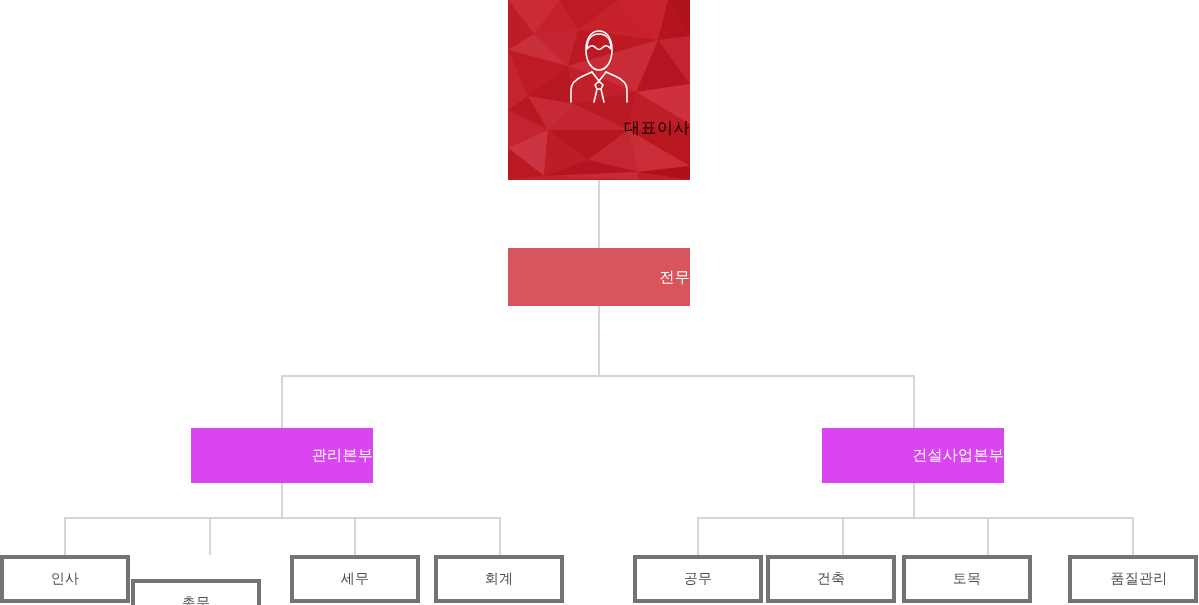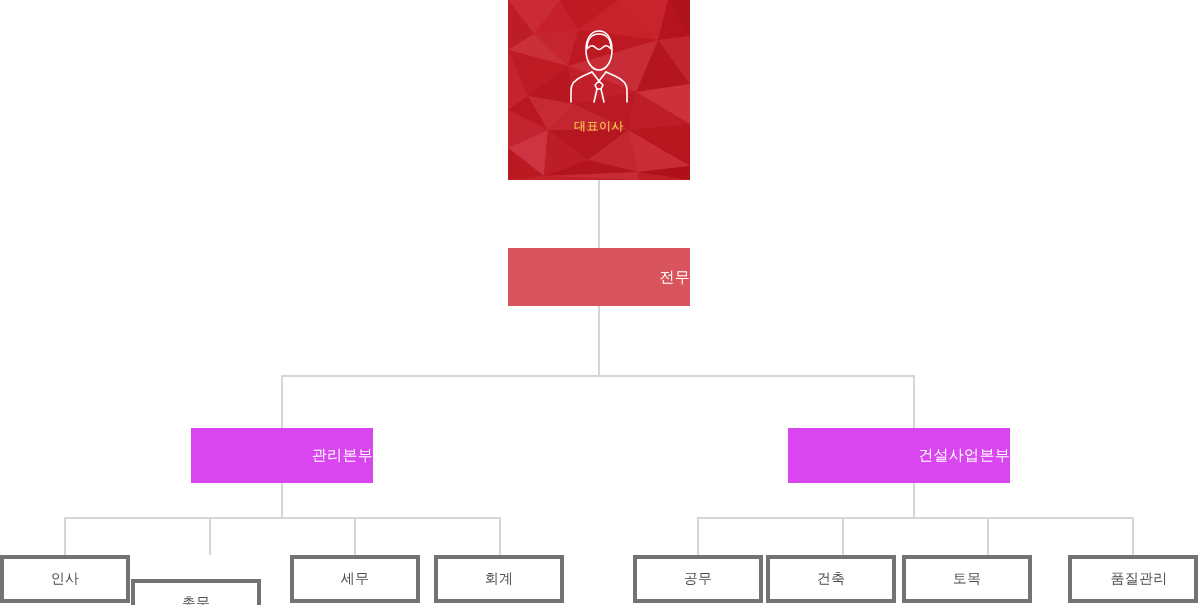--- a/index.html
+++ b/index.html
@@ -50,23 +50,23 @@
     top: 28px;
     transform: translateX(-50%);
     width: 66px;
     height: 76px;
   }
   .node-ceo .ceo-label {
     position: absolute;
     left: 0;
     right: 0;
     top: 118px;
-    text-align: center;
-    color: #fde047;
-    font-size: 12px;
+    text-align: right;
+    color: #000000;
+    font-size: 16px;
     letter-spacing: 0.5px;
     font-weight: 400;
   }
 
   
   .node-fill {
     position: absolute;
     display: flex;
     align-items: center;
     justify-content: flex-end;
@@ -81,21 +81,21 @@
     height: 58px;
     background: #d9555e;
   }
   .node-div {
     top: 428px;
     width: 182px;
     height: 55px;
     background: #d946ef;
   }
   .node-div-left  { left: 191px; }
-  .node-div-right { left: 788px; padding-left: 40px; }
+  .node-div-right { left: 822px; }
 
   
   .node-leaf {
     position: absolute;
     top: 555px;
     width: 130px;
     height: 48px;
     box-sizing: border-box;
     border: 4px solid #737373;
     background: #ffffff;

